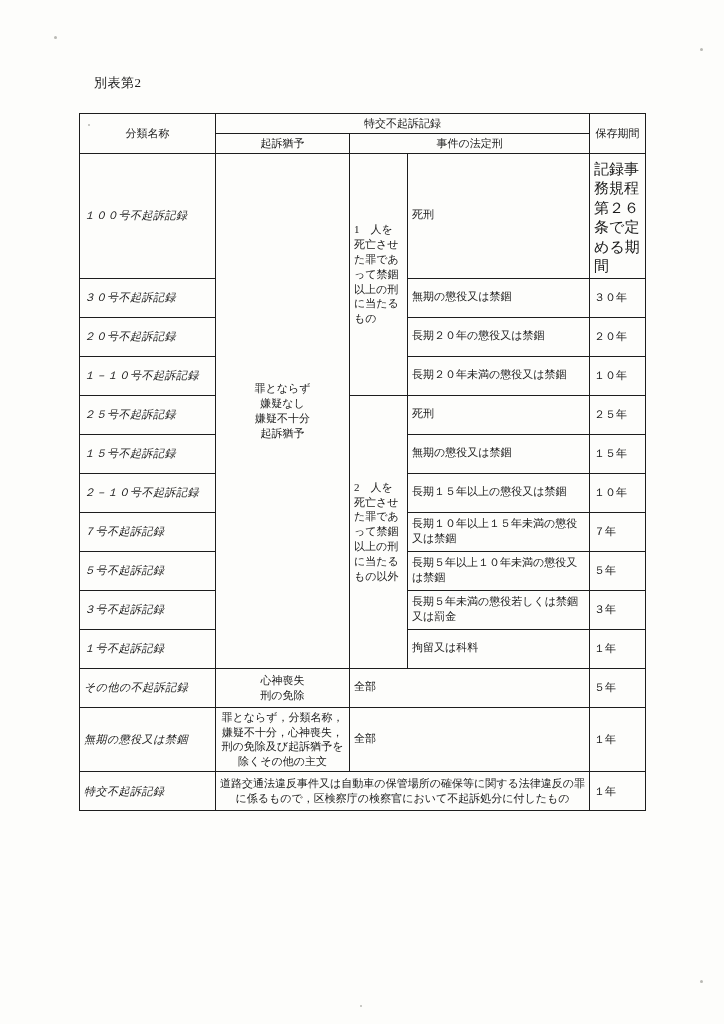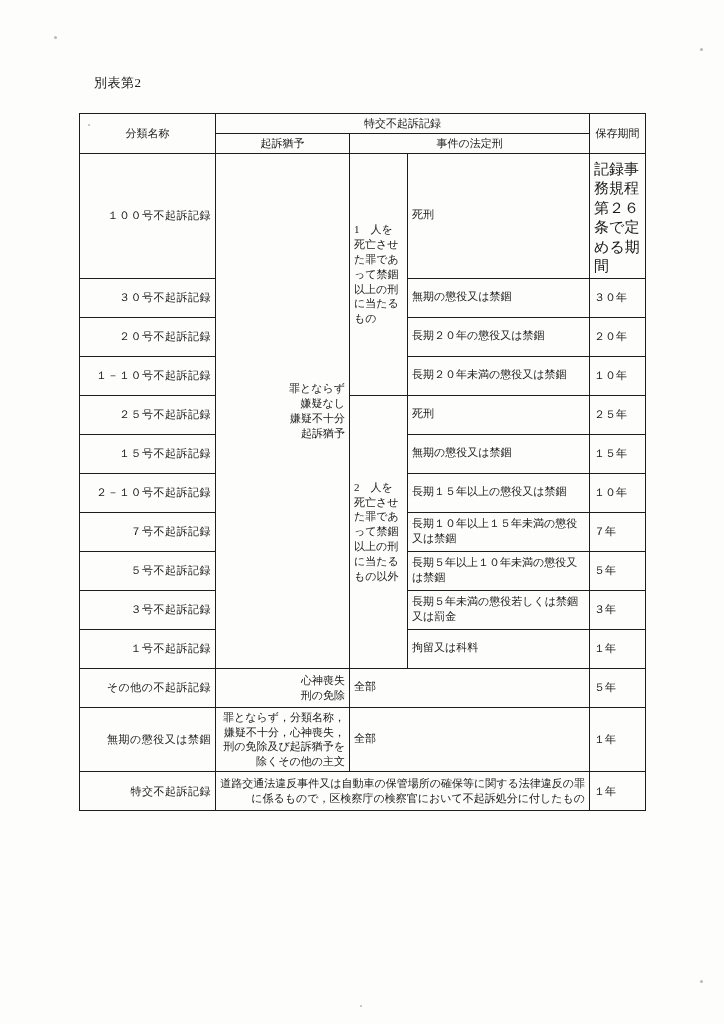--- a/index.html
+++ b/index.html
@@ -45,38 +45,39 @@
   table.main td, table.main th {
     border: 1px solid #1d1d1d;
     padding: 2px 4px;
     font-size: 11px;
     font-weight: normal;
     vertical-align: middle;
     line-height: 1.35;
   }
   .hdr { text-align: center; font-size: 11.5px; padding: 6px 2px; }
   .cat-cell {
-    text-align: right;
+    text-align: left;
     font-size: 11.5px;
     letter-spacing: 0.5px;
     height: 34px;
+    font-style: italic;
   }
   .vert-label {
     text-align: left;
     font-size: 10.5px;
     line-height: 1.25;
     vertical-align: top;
     padding-top: 6px;
     width: 56px;
     font-family: Liberation Serif, serif;
   }
   .sub-text {
     font-size: 10.5px;
     line-height: 1.3;
-    text-align: right;
+    text-align: center;
     vertical-align: top;
     padding-top: 5px;
   }
   .per-cell {
     font-size: 11px;
     width: 56px;
   }
   .per-cell.small {
     font-size: 15px;
     line-height: 1.3;

